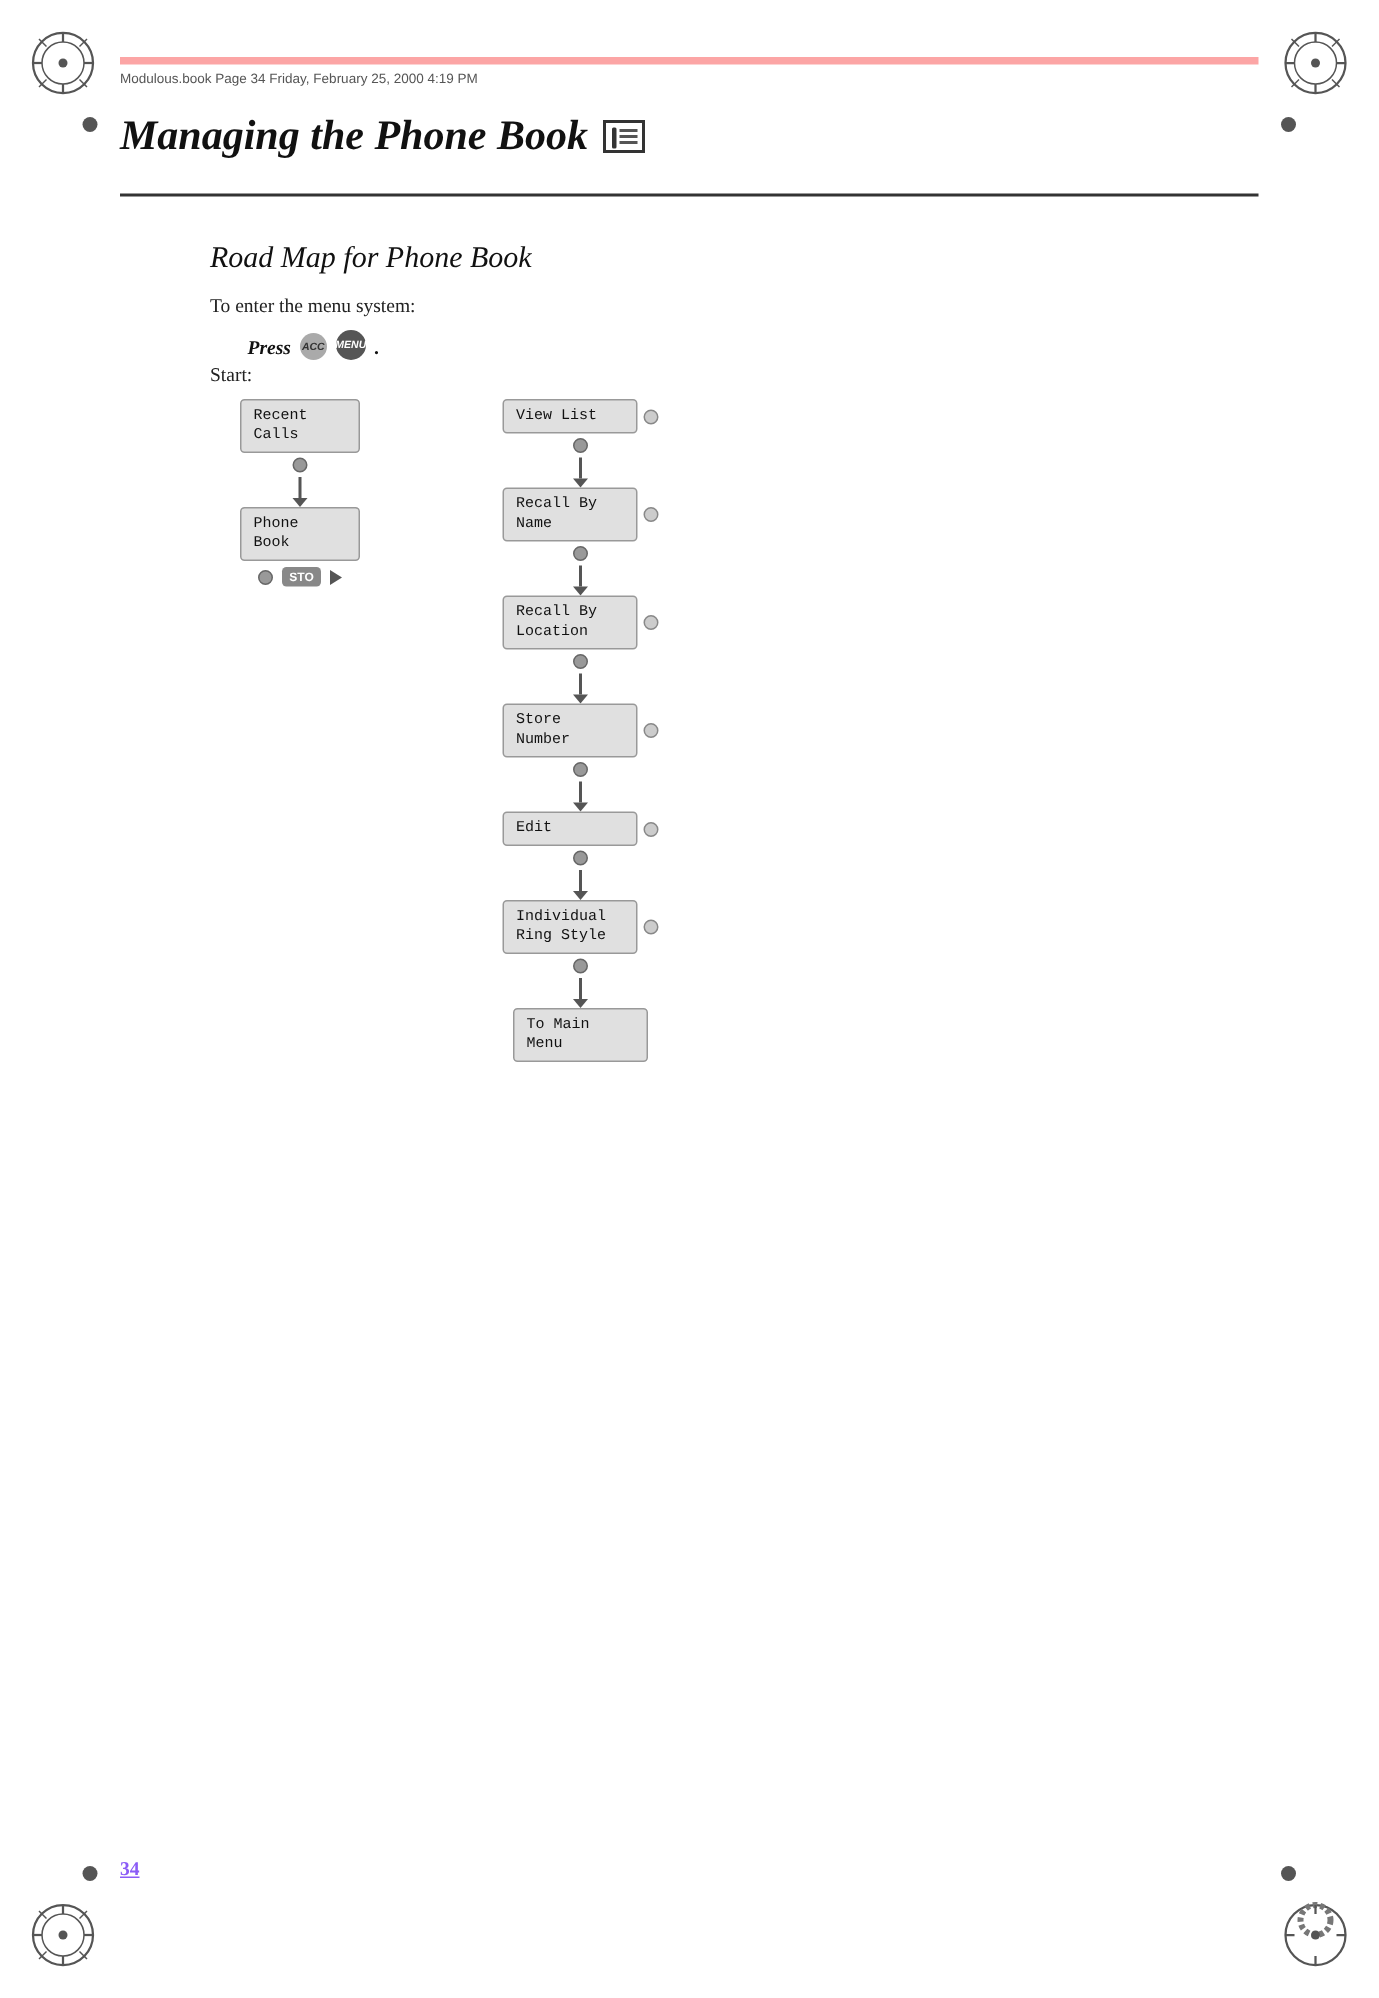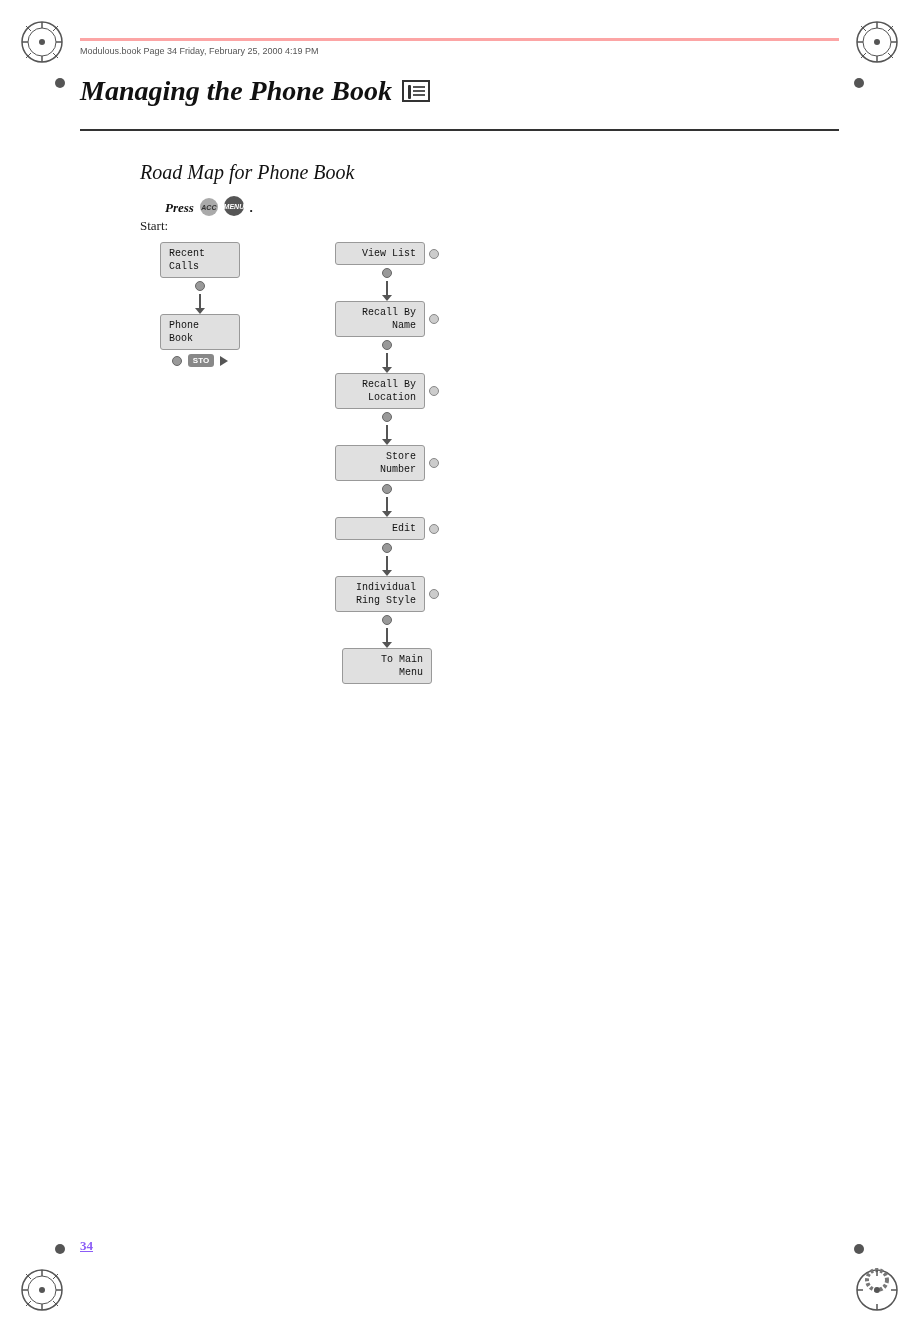--- a/index.html
+++ b/index.html
@@ -42,21 +42,21 @@
     .dot-bl { bottom: 78px; left: 55px; }
     .dot-br { bottom: 78px; right: 55px; }
 
     
     .header-bar {
       position: absolute;
       top: 38px;
       left: 80px;
       right: 80px;
       height: 22px;
-      border-top: 3px solid #fca5a5;
+      border-top: 5px solid #fca5a5;
       display: flex;
       align-items: center;
     }
 
     .header-text {
       font-size: 9px;
       color: #555;
       font-family: Arial, sans-serif;
     }
 
@@ -180,21 +180,21 @@
     .menu-box {
       background: #e0e0e0;
       border: 1px solid #999;
       border-radius: 3px;
       padding: 4px 8px;
       font-family: 'Courier New', monospace;
       font-size: 10px;
       color: #111;
       line-height: 1.3;
       min-width: 80px;
-      text-align: right;
+      text-align: left;
     }
 
     .menu-box-wide {
       min-width: 90px;
     }
     .sto-button {
       display: inline-flex;
       align-items: center;
       justify-content: center;
       background: #888;
@@ -342,20 +342,21 @@
 
 <div class="page-content">
 
   <div class="main-title">
     <span>Managing the Phone Book</span>
     <div class="phone-book-icon"></div>
   </div>
 
   <div class="sub-title">Road Map for Phone Book</div>
 
+  <div class="intro-text">To enter the menu system:</div>
 
   <div class="press-line">
     <span>Press</span>
     <span class="btn-icon" style="background:#aaa; color:#333; font-size:7px;">ACC</span>
     <span class="btn-icon-menu" style="font-size:7px;">MENU</span>
     <span>.</span>
   </div>
 
   <div class="start-label">Start:</div>
 

